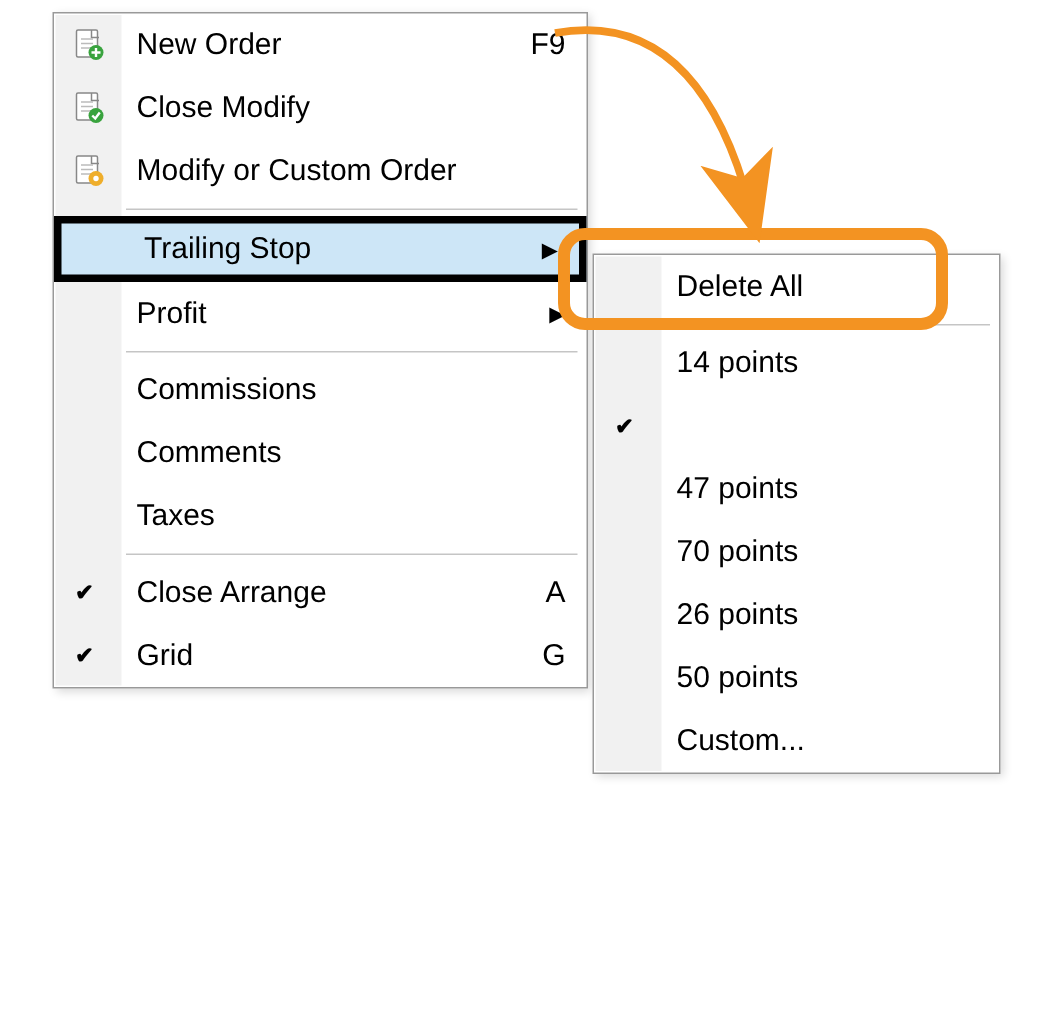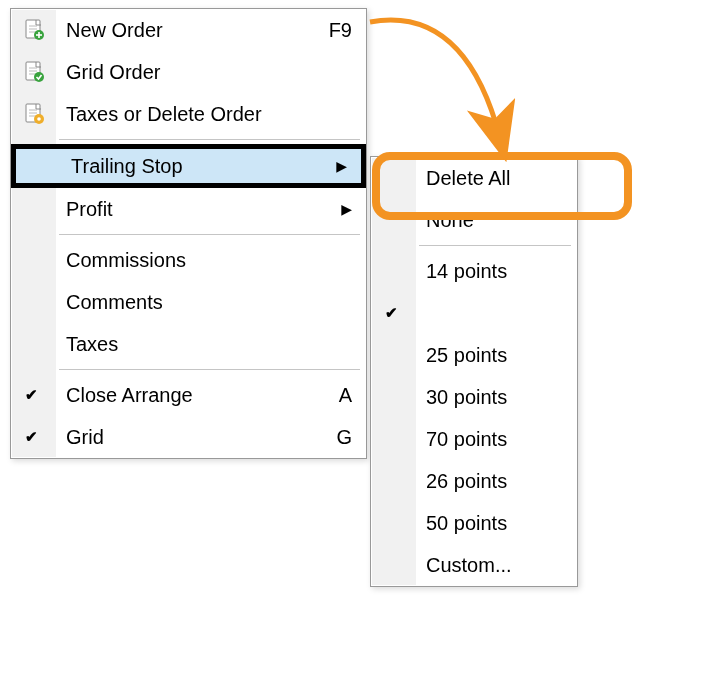--- a/index.html
+++ b/index.html
@@ -9,28 +9,29 @@
       font-size: 20px;
       color: #000;
       background: #fff;
       position: relative;
     }
     .menu {
       position: absolute;
       background: #fff;
       border: 1px solid #999;
       box-shadow: 2px 2px 6px rgba(0,0,0,0.15);
+      margin-left: 25px;
     }
     .menu.main {
       left: 10px; top: 8px;
       width: 357px;
     }
     .menu.sub {
-      left: 370px; top: 156px;
-      width: 208px;
+      left: 370px; top: 169px;
+      width: 272px;
     }
     .gutter {
       position: absolute;
       left: 1px; top: 1px; bottom: 1px;
       width: 44px;
       background: #f1f1f1;
     }
     .item {
       position: relative;
       display: flex;
@@ -108,36 +109,36 @@
       <svg width="22" height="22" viewBox="0 0 22 22">
         <rect x="3" y="1" width="14" height="18" rx="1" fill="#fff" stroke="#888" stroke-width="1"></rect>
         <path d="M13 1 L13 6 L18 6" fill="none" stroke="#888" stroke-width="1"></path>
         <line x1="6" y1="7" x2="14" y2="7" stroke="#bbb"></line>
         <line x1="6" y1="10" x2="14" y2="10" stroke="#bbb"></line>
         <line x1="6" y1="13" x2="14" y2="13" stroke="#bbb"></line>
         <circle cx="16" cy="16" r="5" fill="#39a33e"></circle>
         <path d="M13.5 16 L15.5 18 L18.5 14" fill="none" stroke="#fff" stroke-width="1.6"></path>
       </svg>
     </span>
-    <span class="label">Grid Order</span>
+    <span class="label">Close Modify</span>
   </div>
 
   <div class="item">
     <span class="icon">
       <svg width="22" height="22" viewBox="0 0 22 22">
         <rect x="3" y="1" width="14" height="18" rx="1" fill="#fff" stroke="#888" stroke-width="1"></rect>
         <path d="M13 1 L13 6 L18 6" fill="none" stroke="#888" stroke-width="1"></path>
         <line x1="6" y1="7" x2="14" y2="7" stroke="#bbb"></line>
         <line x1="6" y1="10" x2="14" y2="10" stroke="#bbb"></line>
         <line x1="6" y1="13" x2="14" y2="13" stroke="#bbb"></line>
         <circle cx="16" cy="16" r="5" fill="#efae2b"></circle>
         <circle cx="16" cy="16" r="1.8" fill="#fff"></circle>
       </svg>
     </span>
-    <span class="label">Taxes or Delete Order</span>
+    <span class="label">Modify or Custom Order</span>
   </div>
 
   <hr class="sep">
 
   <div class="item highlight">
     <span class="label">Trailing Stop</span>
     <span class="sub-arrow">▶</span>
   </div>
 
   <div class="item">
@@ -173,35 +174,29 @@
     <span class="shortcut">G</span>
   </div>
 </div>
 
 <div class="menu sub">
   <div class="gutter"></div>
 
   <div class="item">
     <span class="label">Delete All</span>
   </div>
-  <div class="item">
-    <span class="label">None</span>
-  </div>
   <hr class="sep">
   <div class="item">
     <span class="label">14 points</span>
   </div>
   <div class="item">
     <span class="check">✔</span>
   </div>
   <div class="item">
-    <span class="label">25 points</span>
-  </div>
-  <div class="item">
-    <span class="label">30 points</span>
+    <span class="label">47 points</span>
   </div>
   <div class="item">
     <span class="label">70 points</span>
   </div>
   <div class="item">
     <span class="label">26 points</span>
   </div>
   <div class="item">
     <span class="label">50 points</span>
   </div>

